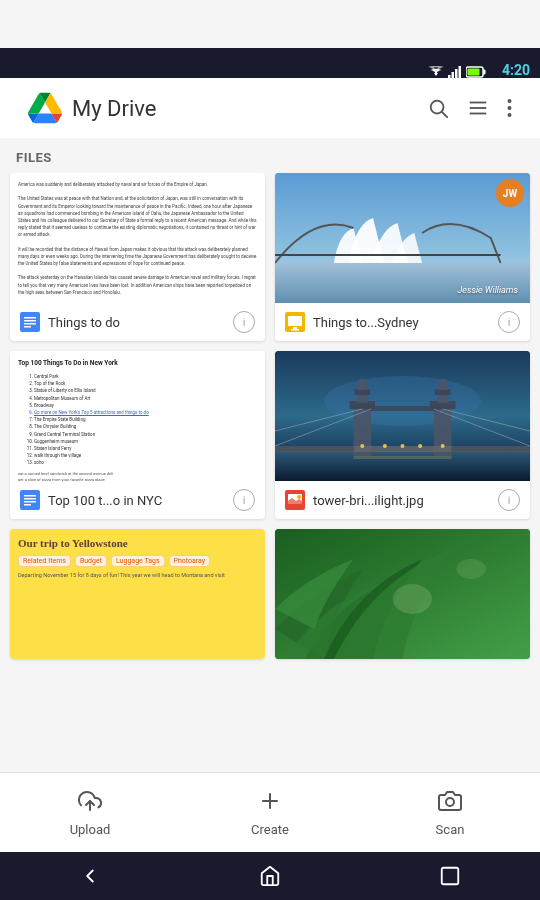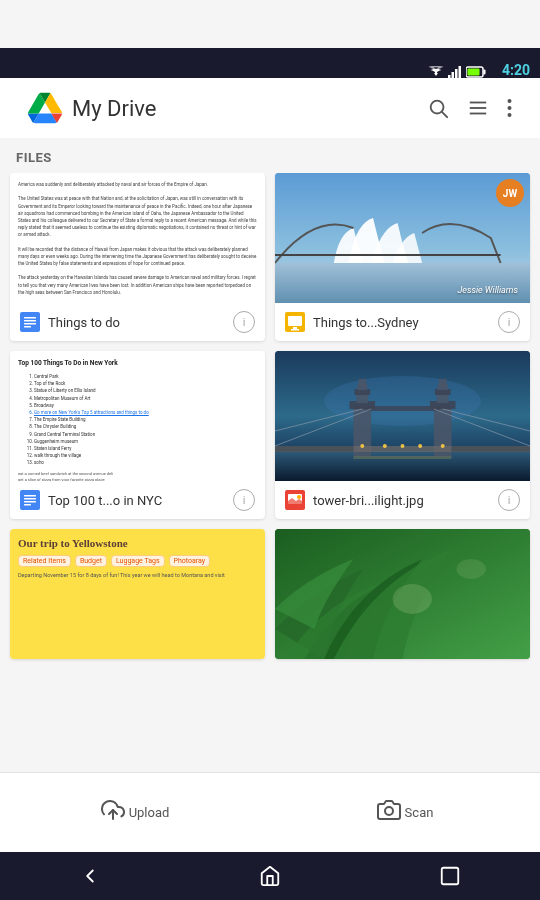--- a/index.html
+++ b/index.html
@@ -242,21 +242,21 @@
       width: 100%;
       height: 80px;
       background: #fff;
       display: flex;
       align-items: center;
       border-top: 1px solid #e0e0e0;
     }
     .bottom-action {
       flex: 1;
       display: flex;
-      flex-direction: row;
+      flex-direction: column;
       align-items: center;
       justify-content: center;
       gap: 4px;
       cursor: pointer;
       color: #555;
     }
     .bottom-action-icon {
       font-size: 22px;
       color: #555;
     }
@@ -601,20 +601,29 @@
     <div class="bottom-action-icon">
       <svg width="24" height="24" viewBox="0 0 24 24" fill="none" stroke="#555" stroke-width="2" stroke-linecap="round" stroke-linejoin="round">
         <polyline points="16 16 12 12 8 16"></polyline>
         <line x1="12" y1="12" x2="12" y2="21"></line>
         <path d="M20.39 18.39A5 5 0 0 0 18 9h-1.26A8 8 0 1 0 3 16.3"></path>
       </svg>
     </div>
     <span class="bottom-action-label">Upload</span>
   </div>
 
+  <div class="bottom-action">
+    <div class="bottom-action-icon">
+      <svg width="24" height="24" viewBox="0 0 24 24" fill="none" stroke="#555" stroke-width="2" stroke-linecap="round" stroke-linejoin="round">
+        <line x1="12" y1="5" x2="12" y2="19"></line>
+        <line x1="5" y1="12" x2="19" y2="12"></line>
+      </svg>
+    </div>
+    <span class="bottom-action-label">Create</span>
+  </div>
 
   <div class="bottom-action">
     <div class="bottom-action-icon">
       <svg width="24" height="24" viewBox="0 0 24 24" fill="none" stroke="#555" stroke-width="2" stroke-linecap="round" stroke-linejoin="round">
         <path d="M23 19a2 2 0 0 1-2 2H3a2 2 0 0 1-2-2V8a2 2 0 0 1 2-2h4l2-3h6l2 3h4a2 2 0 0 1 2 2z"></path>
         <circle cx="12" cy="13" r="4"></circle>
       </svg>
     </div>
     <span class="bottom-action-label">Scan</span>
   </div>

